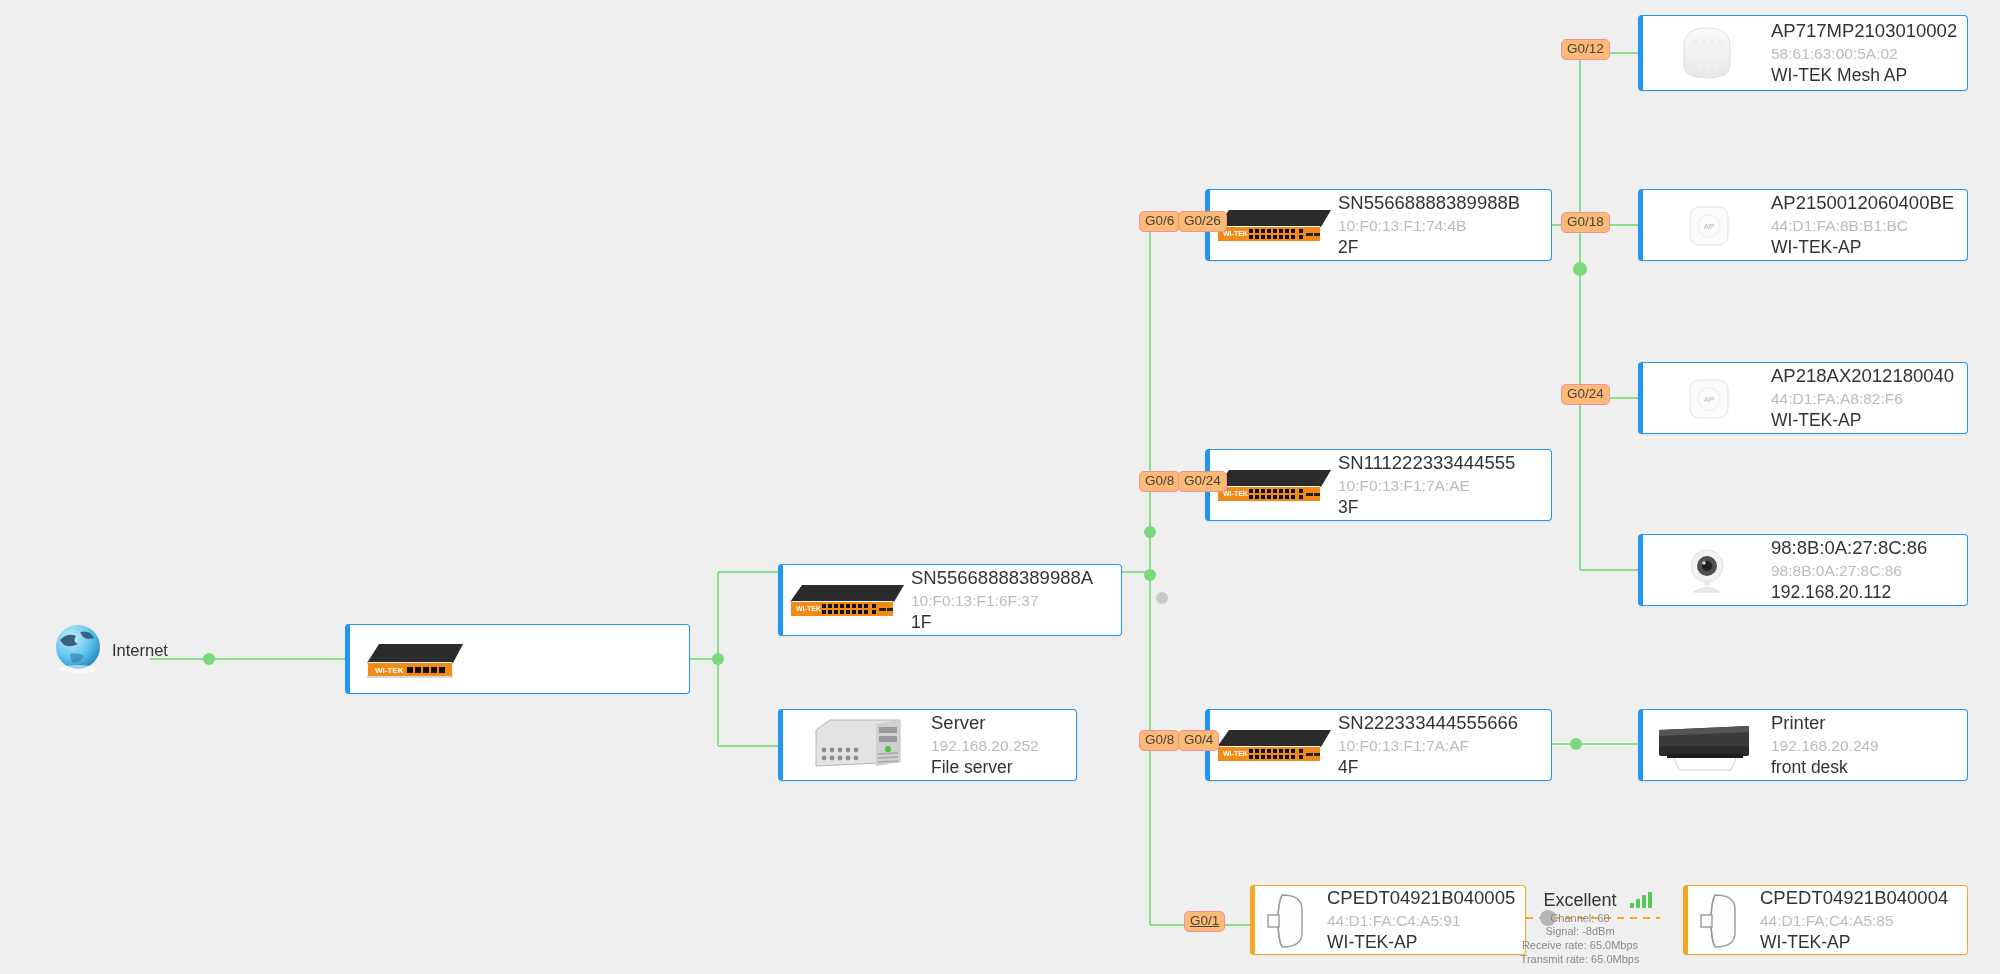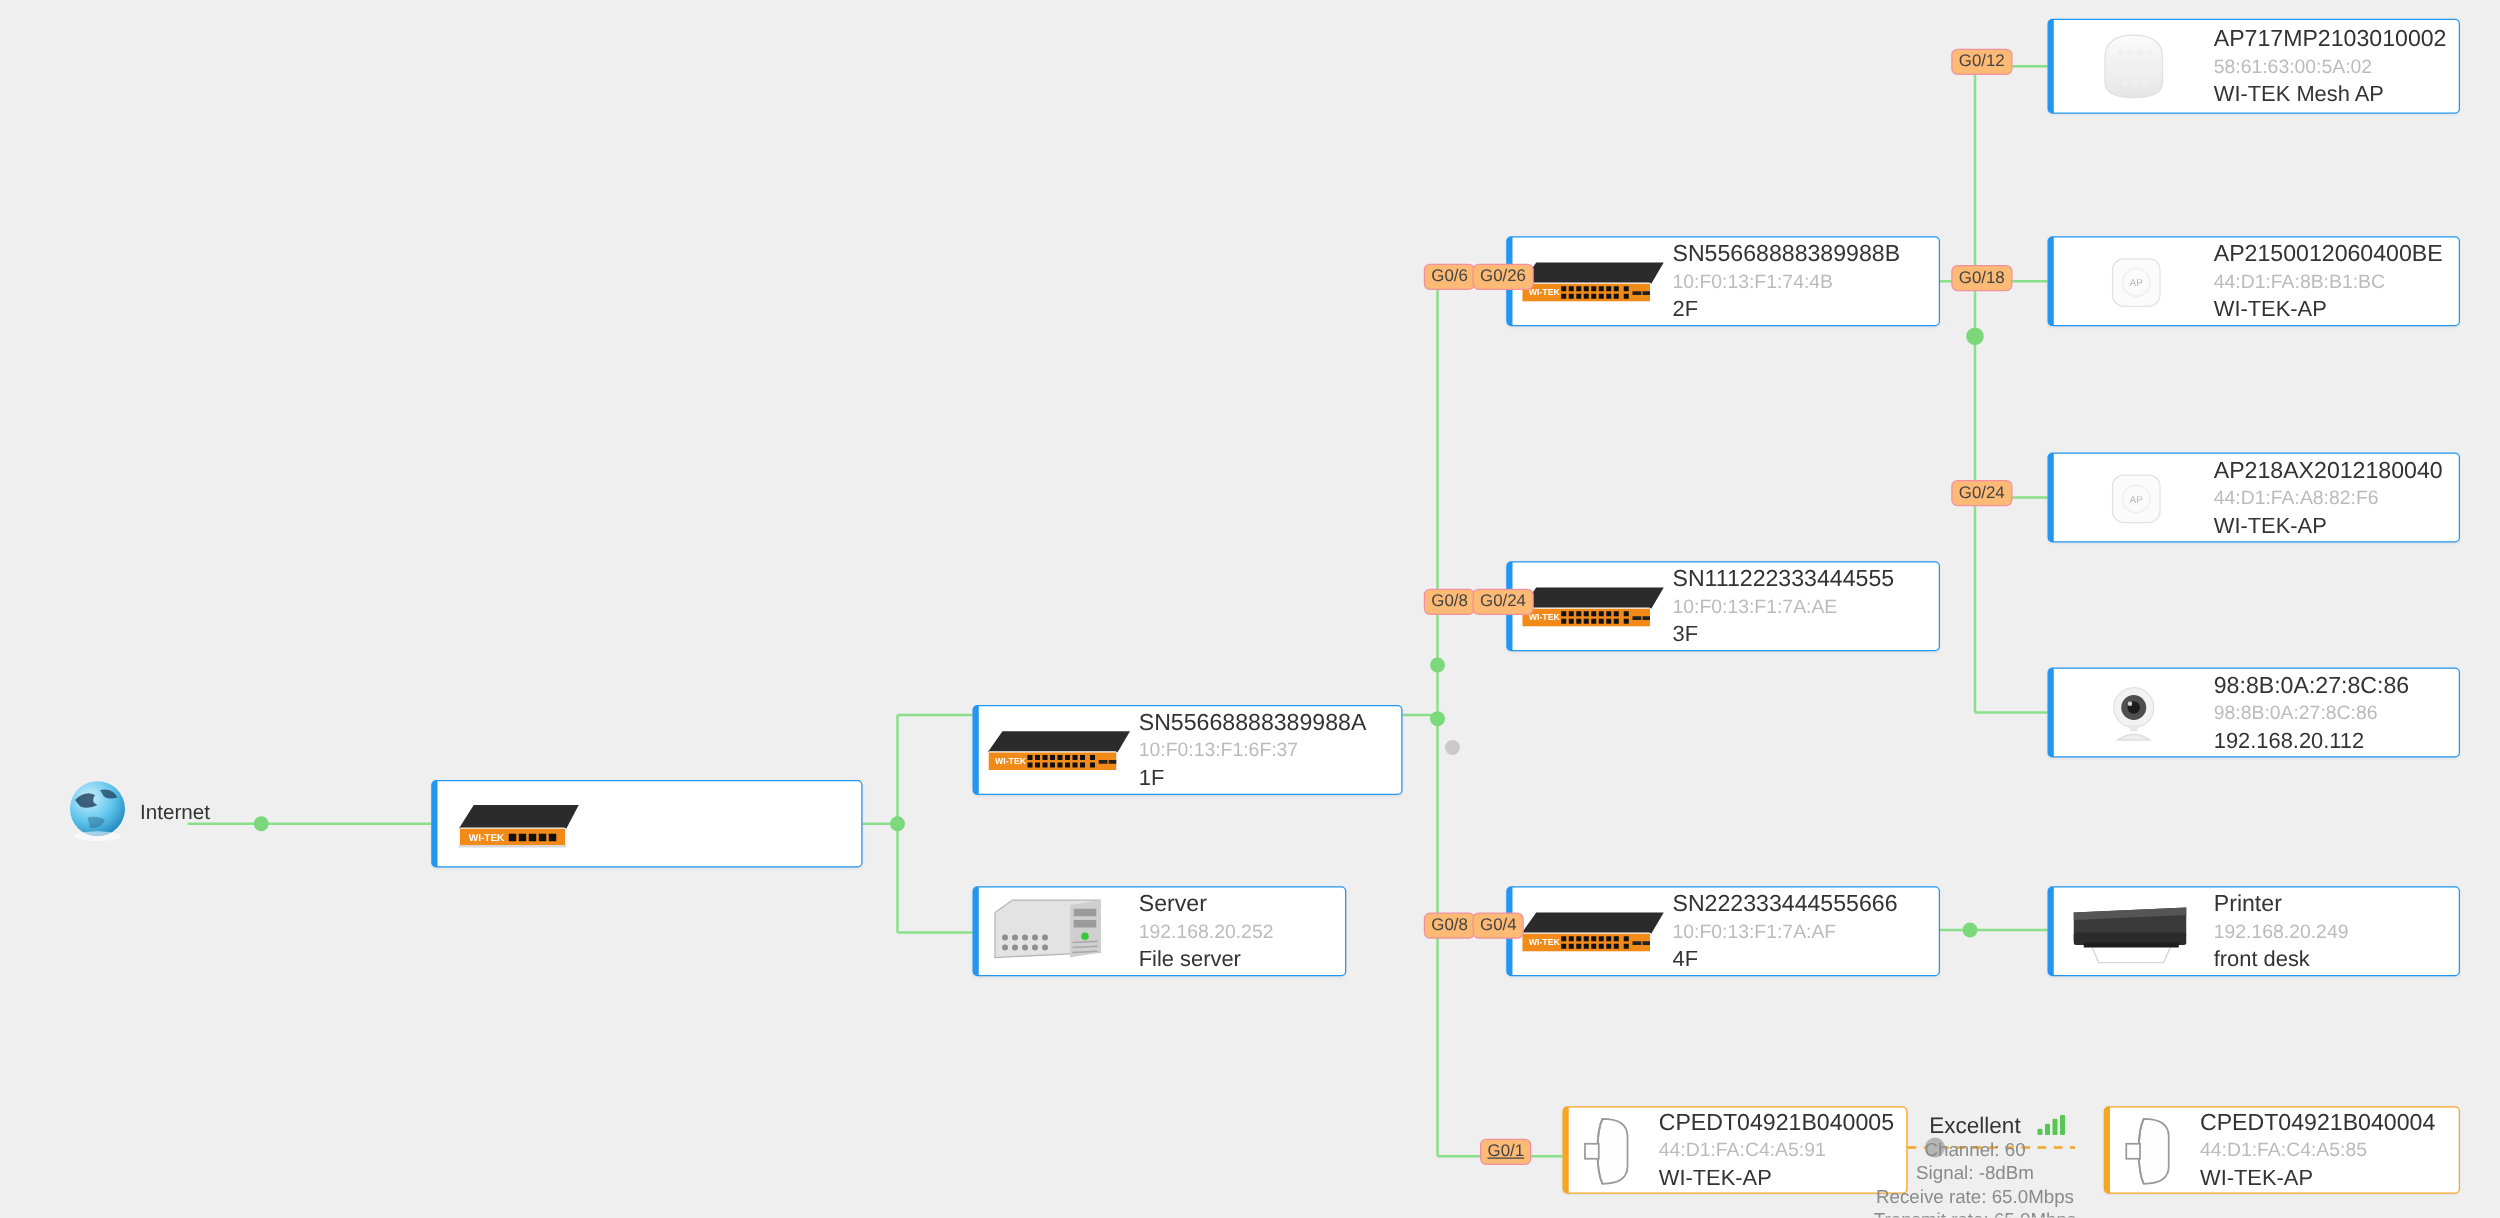--- a/index.html
+++ b/index.html
@@ -111,21 +111,21 @@
     position: absolute;
     text-align: center;
     width: 200px;
   }
   .wbridge .quality {
     font-size: 18px;
     color: #333333;
     line-height: 1.2;
   }
   .wbridge .stat {
-    font-size: 15px;
+    font-size: 11px;
     color: #8a8a8a;
     line-height: 1.25;
     white-space: nowrap;
   }
   .bars {
     position: absolute;
     display: flex;
     align-items: flex-end;
     gap: 2px;
     height: 16px;
@@ -264,21 +264,21 @@
         <rect x="103" y="30" width="6" height="3" fill="#222"></rect>
       </svg>
     </div>
     <div class="info">
       <div class="ttl">SN55668888389988A</div>
       <div class="sub">10:F0:13:F1:6F:37</div>
       <div class="desc">1F</div>
     </div>
   </div>
 
-  <div class="node" style="left:778px; top:709px; width:299px; height:72px;">
+  <div class="node" style="left:778px; top:709px; width:299px; height:72px;padding-left:20px;">
     <div class="thumb">
       <svg width="118" height="58" viewBox="0 0 118 58">
         <path d="M8 14 L22 4 L92 4 L92 46 L8 50 Z" fill="#e3e3e3" stroke="#b5b5b5" stroke-width="1"></path>
         <path d="M68 8 L92 4 L92 46 L68 50 Z" fill="#cfcfcf"></path>
         <rect x="71" y="11" width="18" height="6" fill="#9a9a9a"></rect>
         <rect x="71" y="20" width="18" height="6" fill="#9a9a9a"></rect>
         <circle cx="80" cy="33" r="3" fill="#37c837"></circle>
         <g fill="#8e8e8e">
           <circle cx="16" cy="34" r="2.4"></circle>
             <circle cx="24" cy="34" r="2.4"></circle>

